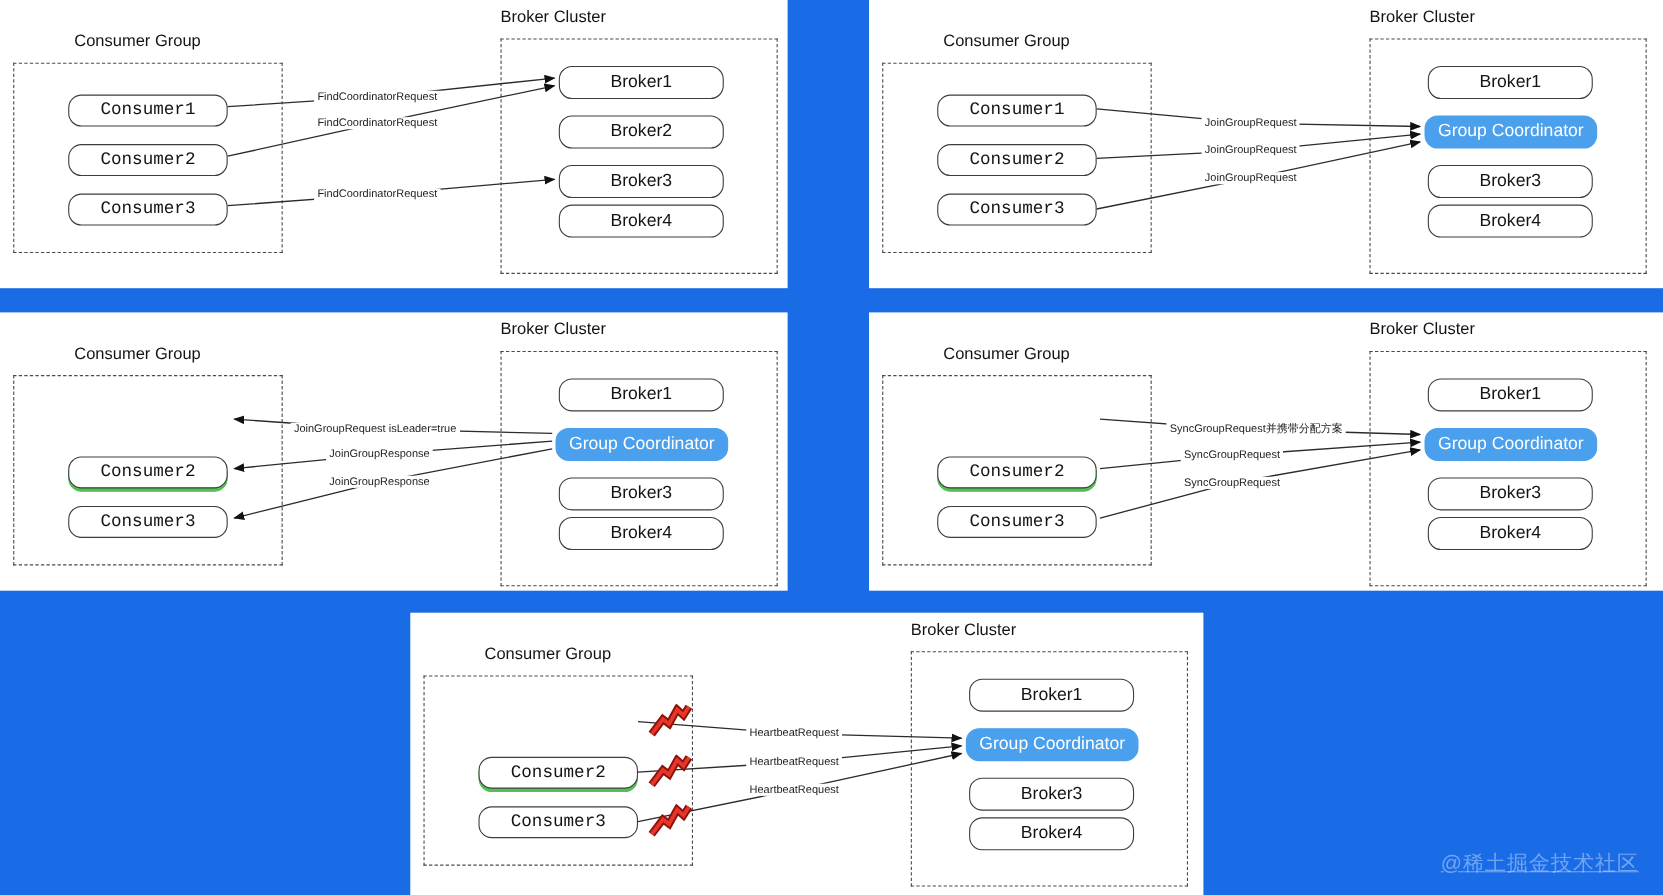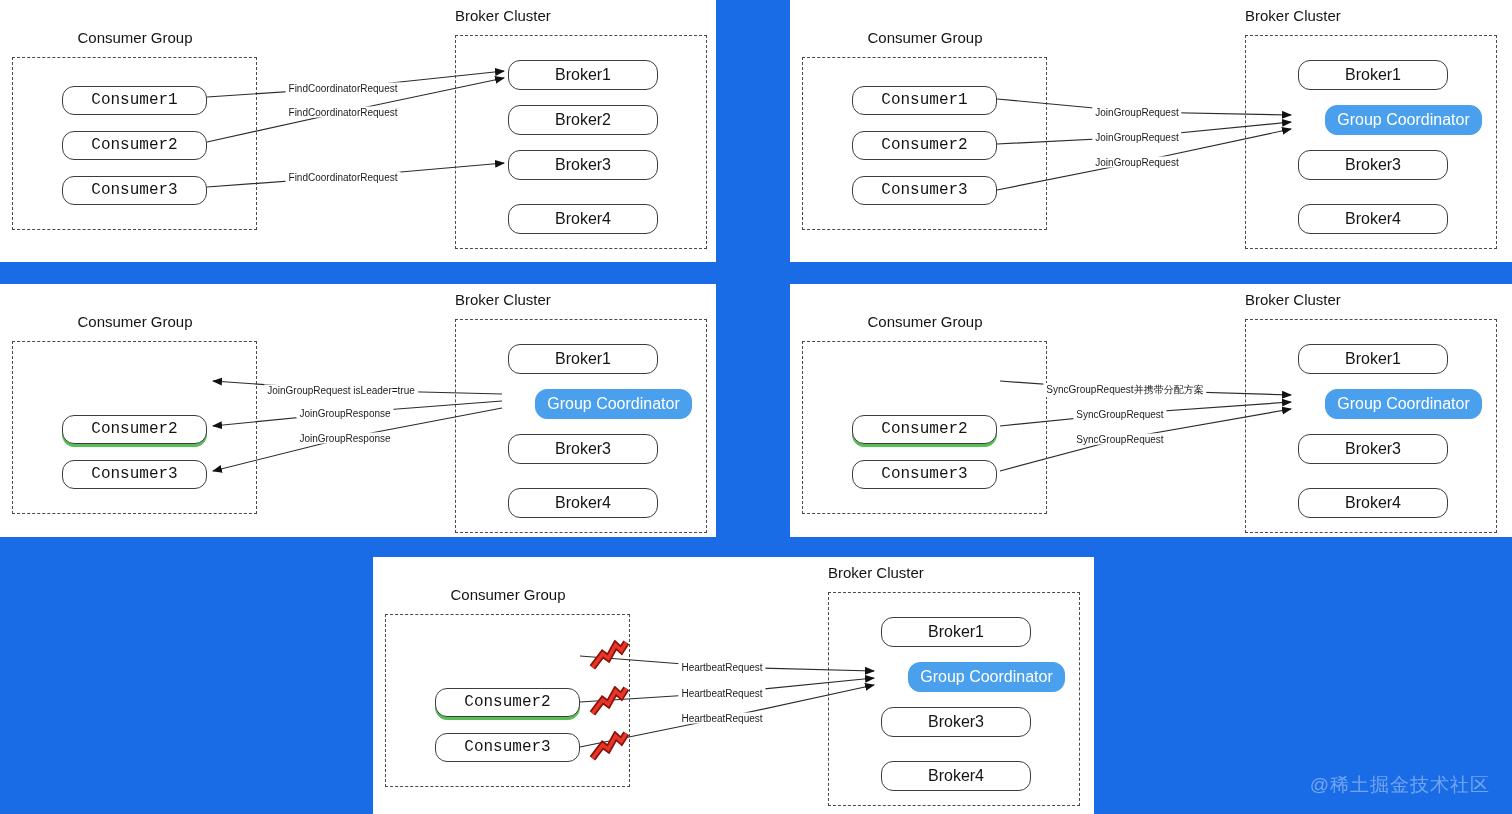--- a/index.html
+++ b/index.html
@@ -9,45 +9,45 @@
     font-family:"Liberation Sans", sans-serif;
   }
   .panel{position:absolute;background:#ffffff;}
   .p1{left:0;top:0;width:716px;height:262px;}
   .p2{left:790px;top:0;width:722px;height:262px;}
   .p3{left:0;top:284px;width:716px;height:253px;}
   .p4{left:790px;top:284px;width:722px;height:253px;}
   .p5{left:373px;top:557px;width:721px;height:257px;}
   .bc-title{position:absolute;left:455px;top:7px;width:250px;text-align:left;
     font-size:15px;color:#141414;}
-  .cg-title{position:absolute;left:15px;top:29px;width:240px;text-align:center;
+  .cg-title{position:absolute;left:5px;top:29px;width:240px;text-align:center;
     font-size:15px;color:#141414;}
   .cg-box{position:absolute;left:12px;top:57px;width:243px;height:171px;
     border:1.5px dashed #4a4a4a;}
   .bk-box{position:absolute;left:455px;top:35px;width:250px;height:212px;
     border:1.5px dashed #4a4a4a;}
   .node{position:absolute;background:#fff;border:1.4px solid #3d3d3d;border-radius:12px;
     text-align:center;font-size:16px;color:#141414;}
   .consumer{left:62px;width:143px;height:27px;line-height:27px;font-family:Liberation Mono, monospace;}
   .c1{top:86px}.c2{top:131px}.c3{top:176px}
   .broker{left:508px;width:148px;height:28px;line-height:28px;}
-  .b1{top:60px}.b2{top:105px}.b3{top:150px}.b4{top:204px}
-  .node.coordinator{left:535px;width:155px;background:var(--coord,#4aa0ec);
+  .b1{top:60px}.b2{top:105px}.b3{top:150px}.b4{top:186px}
+  .node.coordinator{left:505px;width:155px;background:var(--coord,#4aa0ec);
     border-color:var(--coord,#4aa0ec);color:#fff;}
   .node.leader{background:var(--leader,#54c054);border-color:var(--leader,#54c054);color:#fff;margin-top:48px;}
   svg.arrows{position:absolute;left:0;top:0;width:100%;height:100%;pointer-events:none;}
   svg.arrows polyline{fill:none;stroke:#2b2b2b;stroke-width:1.2;}
   .alabel{position:absolute;transform:translate(-50%,-50%);font-size:10px;
     background:#fff;padding:0 3px;white-space:nowrap;color:#1c1c1c;text-align:right;}
   .bolt{position:absolute;width:44px;height:30px;transform:rotate(-8deg);}
   .bolt .bolt-outline{fill:none;stroke:#8a1208;stroke-width:7;stroke-linejoin:miter;}
   .bolt .bolt-fill{fill:none;stroke:var(--bolt,#e8352a);stroke-width:3.5;stroke-linejoin:miter;}
   .bo1{left:214px;top:84px}.bo2{left:214px;top:130px}.bo3{left:214px;top:175px}
   .watermark{position:absolute;right:22px;bottom:16px;font-size:19px;letter-spacing:1px;
-    color:rgba(230,240,255,0.42);}
+    color:rgba(230,240,255,0.42);text-decoration:underline;}
 </style>
 </head>
 <body style="--bg: #1a6ce6; --coord: #4aa0ec; --leader: #54c054; --bolt: #e8352a;">
 
 <svg width="0" height="0" style="position:absolute">
   <defs>
     <marker id="ah" markerWidth="11" markerHeight="9" refX="9" refY="4" orient="auto" markerUnits="userSpaceOnUse">
       <path d="M0,0 L10,4 L0,8 z" fill="#111"></path>
     </marker>
   </defs>
@@ -129,21 +129,21 @@
     <polyline points="210,142 330,130 501,118" marker-end="url(#ah)"></polyline>
     <polyline points="210,187 330,155 501,125" marker-end="url(#ah)"></polyline>
   </svg>
   <div class="node consumer c1 leader">Consumer Leader</div>
   <div class="node consumer c2">Consumer2</div>
   <div class="node consumer c3">Consumer3</div>
   <div class="node broker b1">Broker1</div>
   <div class="node broker b2 coordinator">Group Coordinator</div>
   <div class="node broker b3">Broker3</div>
   <div class="node broker b4">Broker4</div>
-  <span class="alabel" style="left:335px;top:106px">SyncGroupRequest并携带分配方案</span>
+  <span class="alabel" style="left:352px;top:106px">SyncGroupRequest并携带分配方案</span>
   <span class="alabel" style="left:330px;top:130px">SyncGroupRequest</span>
   <span class="alabel" style="left:330px;top:155px">SyncGroupRequest</span>
 </section>
 
 <section class="panel p5">
   <div class="bc-title">Broker Cluster</div>
   <div class="cg-title">Consumer Group</div>
   <div class="cg-box"></div>
   <div class="bk-box"></div>
   <svg class="arrows" viewBox="0 0 721 257">

